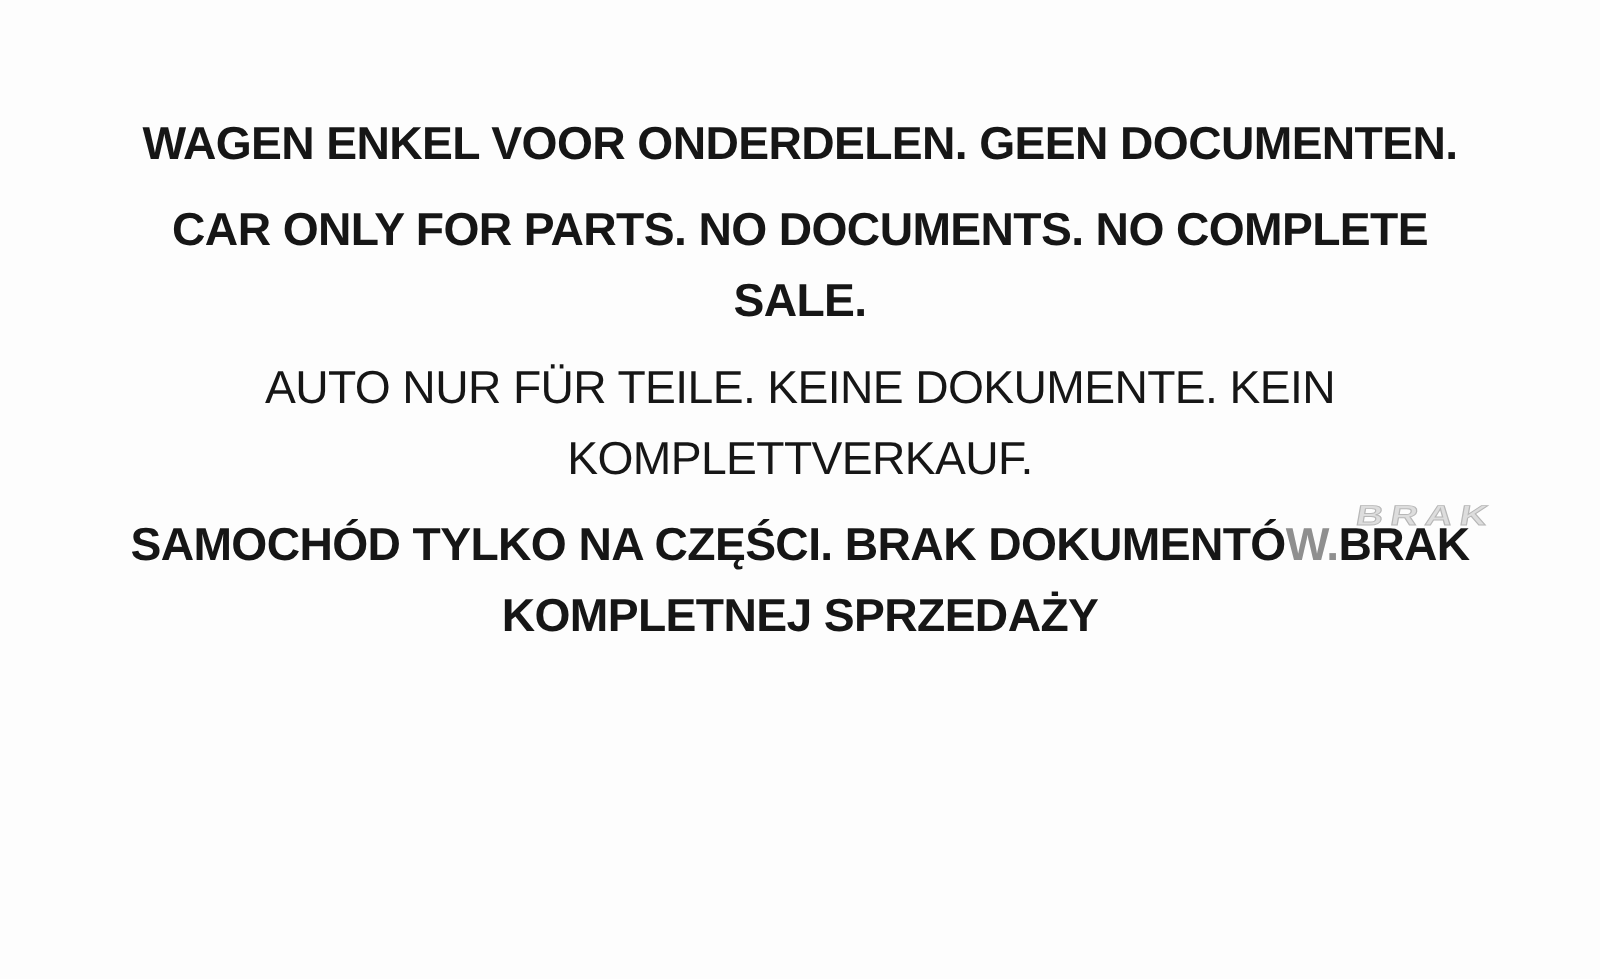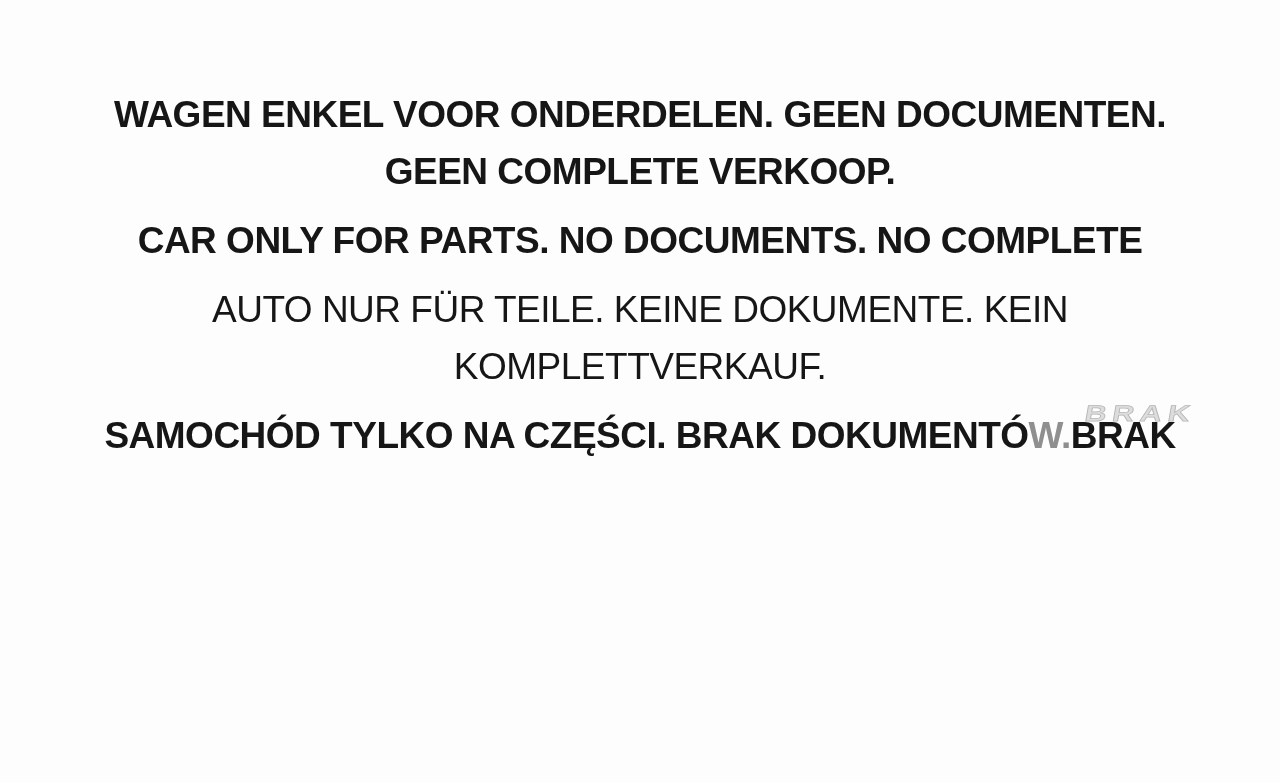--- a/index.html
+++ b/index.html
@@ -56,34 +56,35 @@
     pointer-events: none;
   }
 </style>
 </head>
 <body>
 
 <div class="page">
 
   <div class="block bold">
     <div class="line">WAGEN ENKEL VOOR ONDERDELEN. GEEN DOCUMENTEN.</div>
-    <div class="line">GEEN COMPLETE VERKOOP.</div>
   </div>
 
   <div class="block regular">
   </div>
 
   <div class="block bold">
     <div class="line">CAR ONLY FOR PARTS. NO DOCUMENTS. NO COMPLETE</div>
+    <div class="line">SALE.</div>
   </div>
 
   <div class="block regular">
     <div class="line">AUTO NUR FÜR TEILE. KEINE DOKUMENTE. KEIN</div>
     <div class="line">KOMPLETTVERKAUF.</div>
   </div>
 
   <div class="block bold">
     <div class="line">
       <span>SAMOCHÓD TYLKO NA CZĘŚCI. BRAK DOKUMENTÓ</span><span class="muted">W.</span><span class="brak-wrap"><span> BRAK</span><span class="watermark">BRAK</span></span>
     </div>
+    <div class="line">KOMPLETNEJ SPRZEDAŻY</div>
   </div>
 
 </div>
 
 </body></html>

